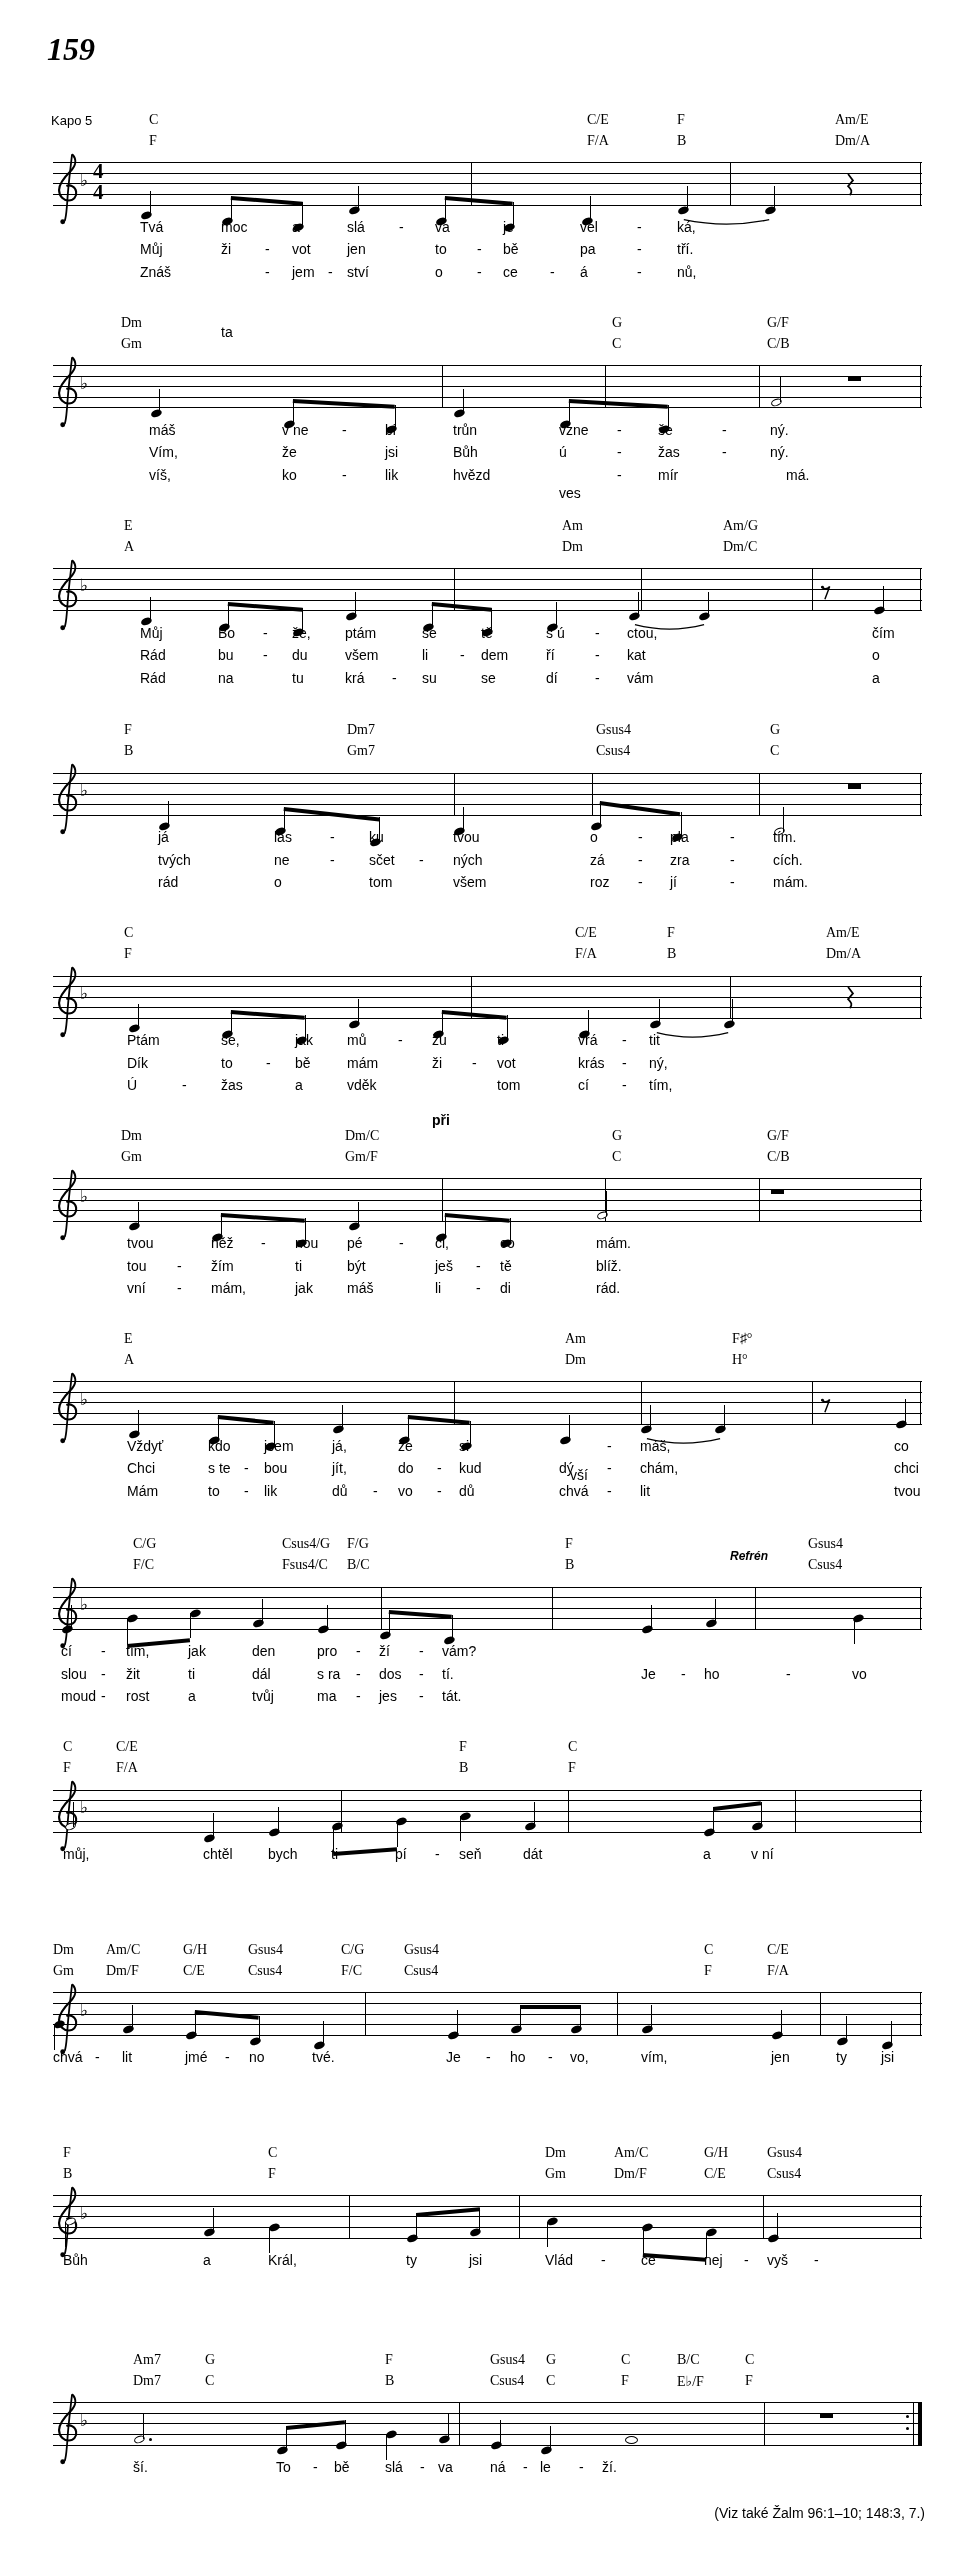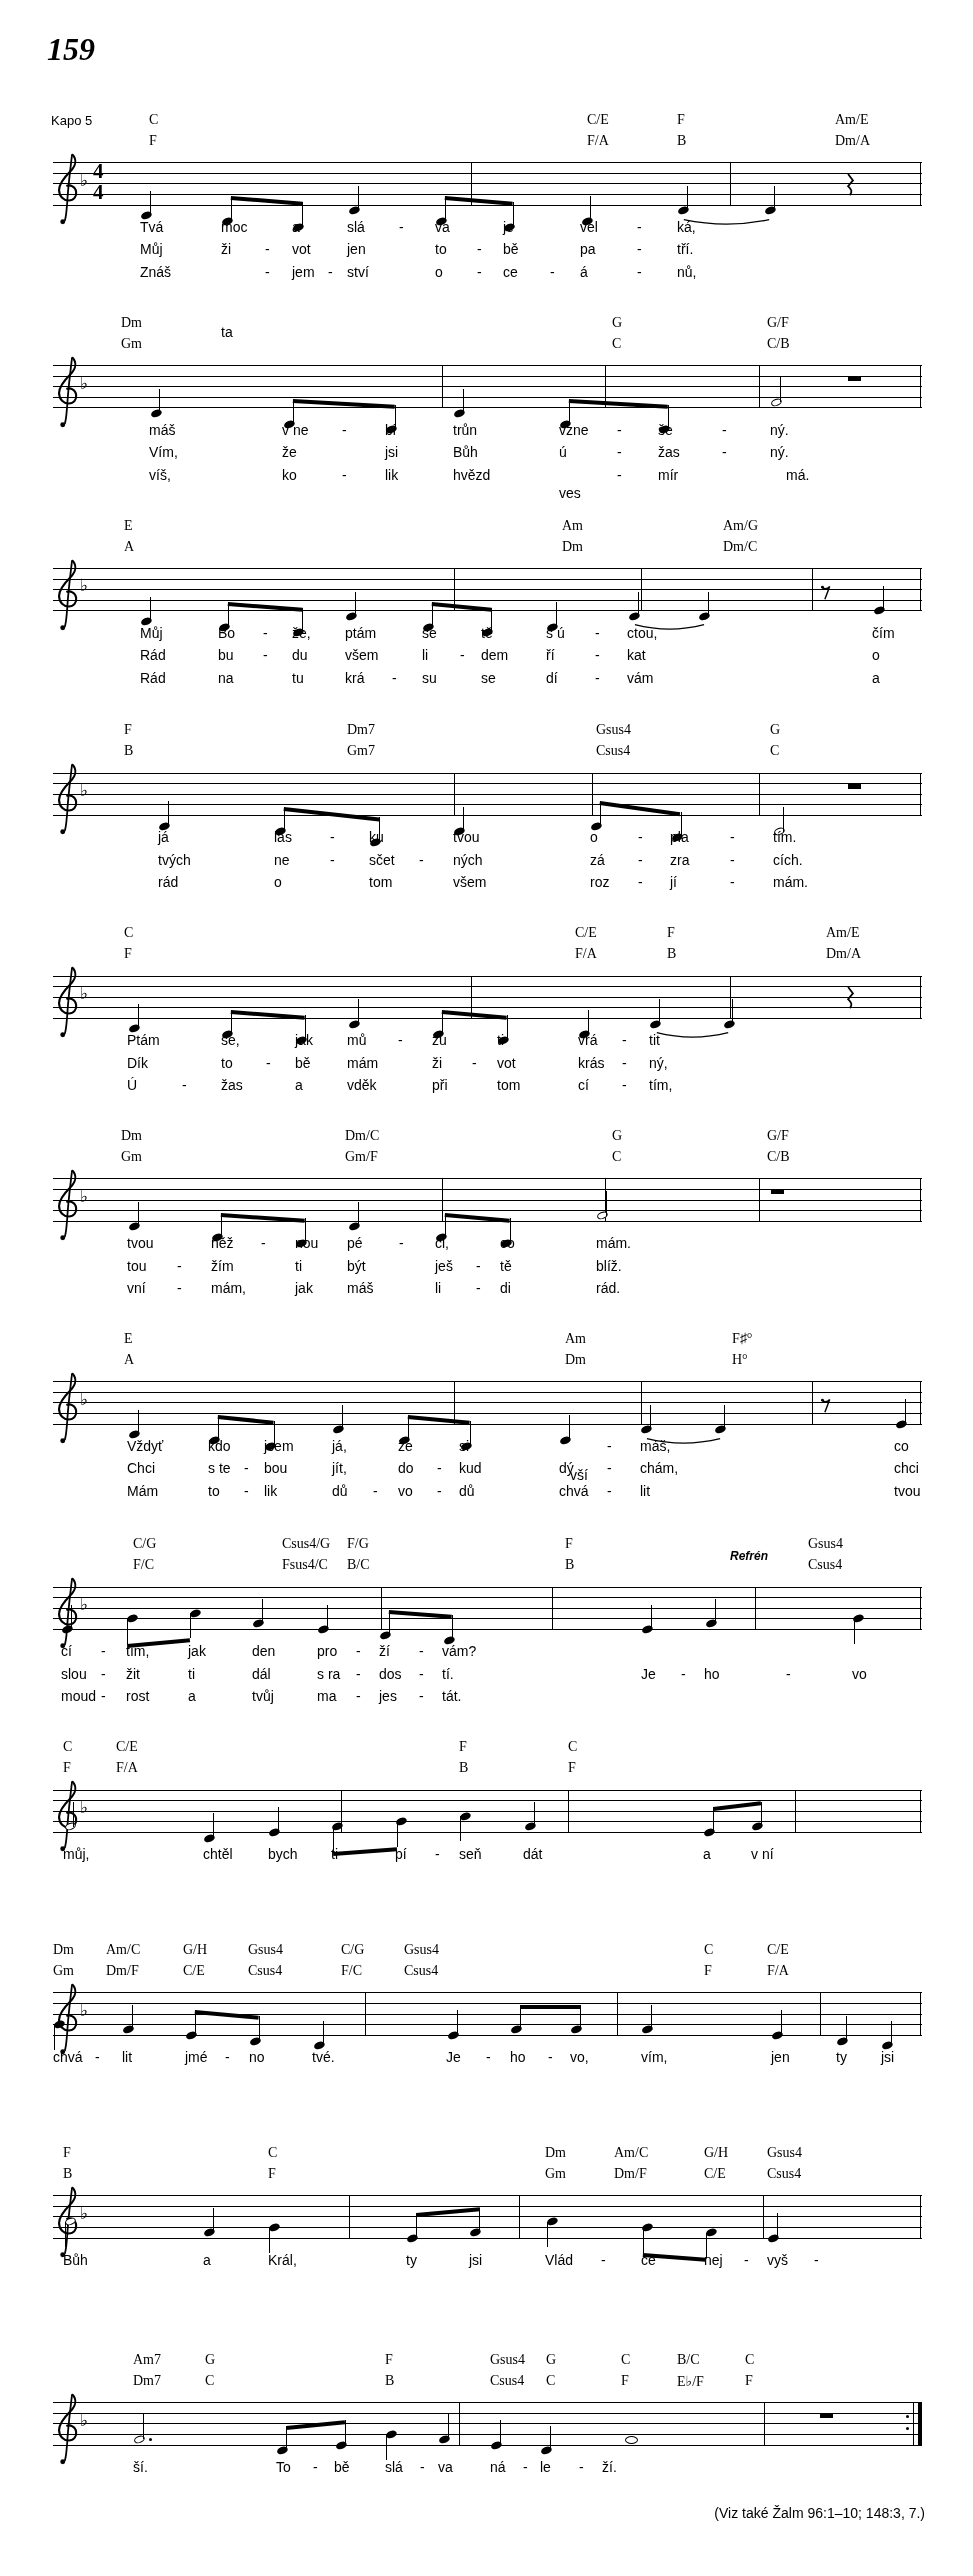--- a/index.html
+++ b/index.html
@@ -428,21 +428,21 @@
       <span class="abs lyric" style="left: 497px; top: 1055px;">vot</span>
       <span class="abs lyric" style="left: 578px; top: 1055px;">krás</span>
       <span class="abs lyric" style="left: 649px; top: 1055px;">ný,</span>
       <span class="abs hyph" style="left: 266px; top: 1055px;">-</span>
       <span class="abs hyph" style="left: 472px; top: 1055px;">-</span>
       <span class="abs hyph" style="left: 622px; top: 1055px;">-</span>
       <span class="abs lyric" style="left: 127px; top: 1077px;">Ú</span>
       <span class="abs lyric" style="left: 221px; top: 1077px;">žas</span>
       <span class="abs lyric" style="left: 295px; top: 1077px;">a</span>
       <span class="abs lyric" style="left: 347px; top: 1077px;">vděk</span>
-      <span class="abs lyric" style="left: 432px; top: 1077px;">při</span>
+      <span class="abs lyric" style="left: 432px; top: 1112px; font-weight: bold;">při</span>
       <span class="abs lyric" style="left: 497px; top: 1077px;">tom</span>
       <span class="abs lyric" style="left: 578px; top: 1077px;">cí</span>
       <span class="abs lyric" style="left: 649px; top: 1077px;">tím,</span>
       <span class="abs hyph" style="left: 182px; top: 1077px;">-</span>
       <span class="abs hyph" style="left: 622px; top: 1077px;">-</span>
       <span class="abs chord" style="left: 121px; top: 1128px;">Dm</span>
       <span class="abs chord" style="left: 121px; top: 1149px;">Gm</span>
       <span class="abs chord" style="left: 345px; top: 1128px;">Dm/C</span>
       <span class="abs chord" style="left: 345px; top: 1149px;">Gm/F</span>
       <span class="abs chord" style="left: 612px; top: 1128px;">G</span>

